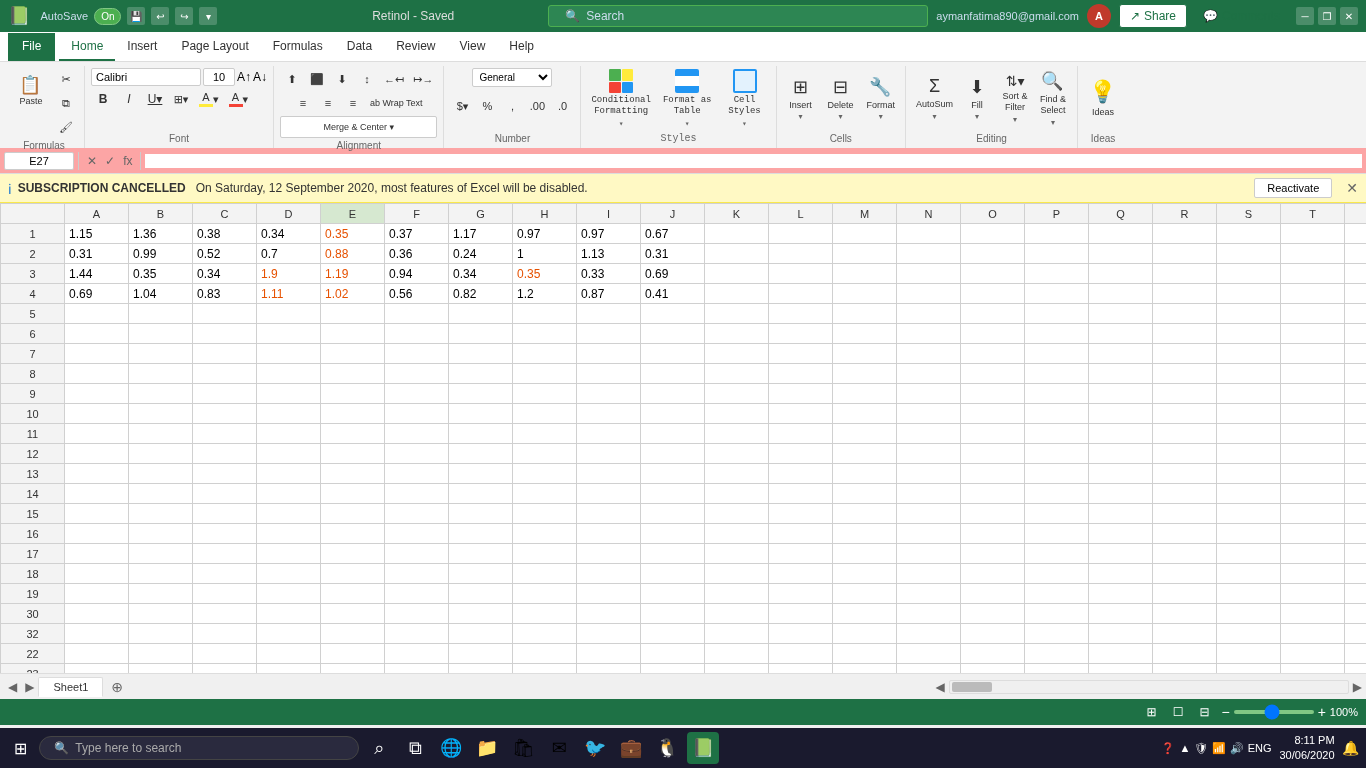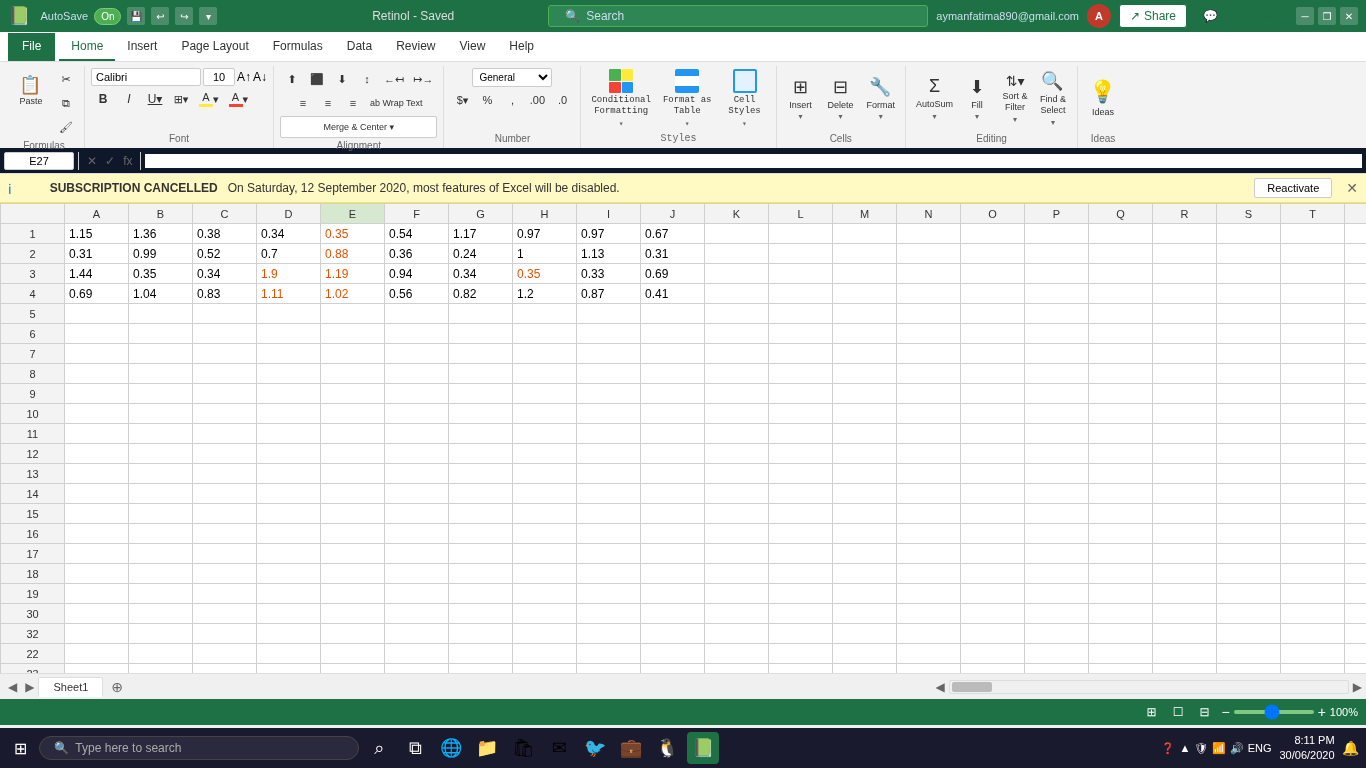--- a/index.html
+++ b/index.html
@@ -157,21 +157,21 @@
       border: 1px solid #ccc;
       border-radius: 2px;
       padding: 2px 2px;
       font-size: 10px;
       width: 80px;
       background: white;
     }
 
     
     .formula-bar {
-      background: #0f172a;
+      background: #fca5a5;
       border-bottom: 1px solid #ddd;
       display: flex;
       align-items: center;
       height: 26px;
       padding: 0 4px;
     }
     .cell-ref-box {
       border: 1px solid #ccc;
       border-radius: 2px;
       padding: 2px 4px;
@@ -188,21 +188,21 @@
       background: #fff9c4;
       border-bottom: 1px solid #f9e84d;
       display: flex;
       align-items: center;
       padding: 4px 8px;
       font-size: 12px;
       color: #333;
       gap: 6px;
     }
     .notif-icon { color: #1976d2; font-size: 14px; }
-    .notif-text { flex: 1; margin-left: 32px; }
+    .notif-text { flex: 1; }
     .notif-label { font-weight: 600; }
     .reactivate-btn {
       background: white;
       border: 1px solid #ccc;
       padding: 3px 12px;
       border-radius: 2px;
       font-size: 11px;
       cursor: pointer;
     }
     .notif-close { cursor: pointer; color: #666; font-size: 14px; margin-left: 8px; }
@@ -482,21 +482,21 @@
         <div class="ribbon-btn-small">≡</div>
         <div class="ribbon-btn-small">≡</div>
         <div class="ribbon-btn-small" style="font-size:9px;">ab Wrap Text</div>
       </div>
       <div class="ribbon-btn-small" style="width:100%; font-size:9px; border:1px solid #ccc; background:white; border-radius:2px; justify-content:center;">Merge &amp; Center ▾</div>
     </div>
     <div class="ribbon-group-label">Alignment</div>
   </div>
 
   <div class="ribbon-group" style="min-width:100px;">
-    <div class="ribbon-group-content" style="flex-direction:column; gap:2px; width:100%; padding-top:2px;">
+    <div class="ribbon-group-content" style="flex-direction:column; gap:8px; width:100%; padding-top:2px;">
       <select class="number-format-select">
         <option>General</option>
         <option>Number</option>
         <option>Currency</option>
         <option>Percentage</option>
       </select>
       <div class="mini-btn-row">
         <div class="ribbon-btn-small">$▾</div>
         <div class="ribbon-btn-small">%</div>
         <div class="ribbon-btn-small">,</div>
@@ -643,21 +643,21 @@
       </thead>
       <tbody id="spreadsheet-body">
 
         <tr>
           <td class="row-header">1</td>
           <td class="cell-normal">1.15</td>
           <td class="cell-normal">1.36</td>
           <td class="cell-normal">0.38</td>
           <td class="cell-normal">0.34</td>
           <td class="cell-normal cell-orange">0.35</td>
-          <td class="cell-normal">0.54</td>
+          <td class="cell-normal">0.37</td>
           <td class="cell-normal">1.17</td>
           <td class="cell-normal">0.97</td>
           <td class="cell-normal">0.97</td>
           <td class="cell-normal">0.67</td>
           <td></td>
           <td></td>
           <td></td>
           <td></td>
           <td></td>
           <td></td>

